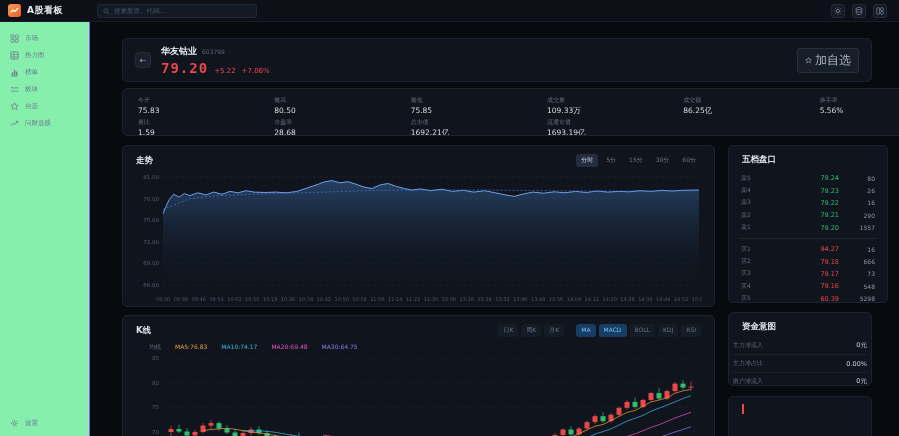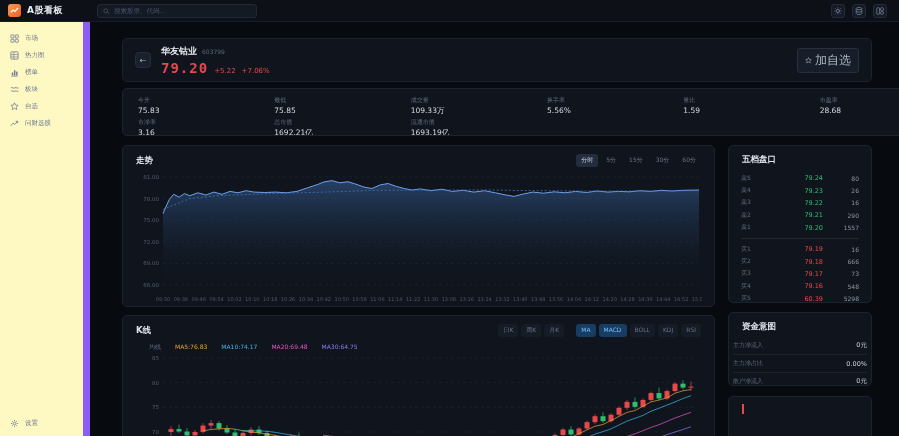--- a/index.html
+++ b/index.html
@@ -17,21 +17,21 @@
             border:1px solid #202838; border-radius:3px; display:flex; align-items:center; padding:0 5px; gap:4px; }
   .search svg { width:7px; height:7px; flex:0 0 auto; }
   .search input { background:transparent; border:0; outline:0; width:100%; font:6.5px "DejaVu Sans",sans-serif; color:#8a93a6; }
   .search input::placeholder { color:#48536a; }
   .topbar-actions { margin-left:auto; display:flex; gap:7px; margin-right:12px; }
   .icon-btn { width:14px; height:14px; background:#151b26; border:1px solid #232b3a; border-radius:3px;
               color:#7d8798; display:flex; align-items:center; justify-content:center; cursor:pointer; }
   .icon-btn svg { width:8px; height:8px; }
 
   
-  .sidebar { position:absolute; top:22px; left:0; bottom:0; width:90px; background:#fef9c3; border-right:7px solid #8b5cf6; }
+  .sidebar { position:absolute; top:22px; left:0; bottom:0; width:90px; background:#86efac; border-right:1px solid #8b5cf6; }
   .side-list { padding-top:8px; }
   .side-item { display:flex; align-items:center; gap:6px; height:17px; padding-left:10px;
                color:#6d7890; font-size:6.5px; cursor:pointer; }
   .side-item svg { width:9px; height:9px; flex:0 0 auto; }
   .side-settings { position:absolute; left:10px; bottom:8px; display:flex; align-items:center; gap:6px;
                    color:#6d7890; font-size:6.5px; cursor:pointer; }
   .side-settings svg { width:9px; height:9px; }
 
   
   .main { position:absolute; left:90px; top:22px; right:0; bottom:0; background:#070a0f; }
@@ -64,21 +64,21 @@
 
   
   .trend-card { left:32px; top:123px; width:593px; height:162px; }
   .pill-group { margin-left:auto; display:flex; gap:3px; }
   .pill { font-size:6px; color:#69748a; padding:2px 5px; border-radius:3px; cursor:pointer; }
   .pill.active { background:#232d3e; color:#cfd6e2; }
   .pill.blue-active { background:#173d63; color:#79bdff; }
   .pill.boxed { background:#161c26; }
 
   
-  .ob-card { left:638px; top:123px; width:144px; height:158px; }
+  .ob-card { left:638px; top:123px; width:160px; height:158px; }
   .ob-rows { padding:6px 12px 0 12px; }
   .ob-row { display:flex; align-items:center; height:12.4px; font-size:6px; }
   .ob-label { width:22px; color:#5f6a7d; }
   .ob-price { flex:1; text-align:right; font-size:6.5px; }
   .ob-qty { width:36px; text-align:right; color:#8d96a6; }
   .ob-div { border-top:1px solid #202836; margin:4px 0; }
   .ask { color:#2ebd71; } .bid { color:#e8474c; }
 
   
   .funds-card { left:638px; top:290px; width:144px; height:74px; }
@@ -242,42 +242,46 @@
       <span>加自选</span>
     </div>
   </div>
 
   <div class="card stats-card" id="stats-card">
       <div class="stat-cell">
         <div class="s-label">今开</div>
         <div class="s-value">75.83</div>
       </div>
       <div class="stat-cell">
+        <div class="s-label">最高</div>
+        <div class="s-value">80.50</div>
+      </div>
+      <div class="stat-cell">
         <div class="s-label">最低</div>
         <div class="s-value">75.85</div>
       </div>
       <div class="stat-cell">
         <div class="s-label">成交量</div>
         <div class="s-value">109.33万</div>
       </div>
       <div class="stat-cell">
+        <div class="s-label">成交额</div>
+        <div class="s-value">86.25亿</div>
+      </div>
+      <div class="stat-cell">
         <div class="s-label">换手率</div>
         <div class="s-value">5.56%</div>
       </div>
       <div class="stat-cell">
         <div class="s-label">量比</div>
         <div class="s-value">1.59</div>
       </div>
       <div class="stat-cell">
         <div class="s-label">市盈率</div>
         <div class="s-value">28.68</div>
-      </div>
-      <div class="stat-cell">
-        <div class="s-label">市净率</div>
-        <div class="s-value">3.16</div>
       </div>
       <div class="stat-cell">
         <div class="s-label">总市值</div>
         <div class="s-value">1692.21亿</div>
       </div>
       <div class="stat-cell">
         <div class="s-label">流通市值</div>
         <div class="s-value">1693.19亿</div>
       </div>
     </div>
@@ -375,21 +379,21 @@
           <span class="ob-qty">290</span>
         </div>
         <div class="ob-row">
           <span class="ob-label">卖1</span>
           <span class="ob-price ask">79.20</span>
           <span class="ob-qty">1557</span>
         </div>
         <div class="ob-div"></div>
         <div class="ob-row">
           <span class="ob-label">买1</span>
-          <span class="ob-price bid">79.19</span>
+          <span class="ob-price bid">94.27</span>
           <span class="ob-qty">16</span>
         </div>
         <div class="ob-row">
           <span class="ob-label">买2</span>
           <span class="ob-price bid">79.18</span>
           <span class="ob-qty">666</span>
         </div>
         <div class="ob-row">
           <span class="ob-label">买3</span>
           <span class="ob-price bid">79.17</span>

